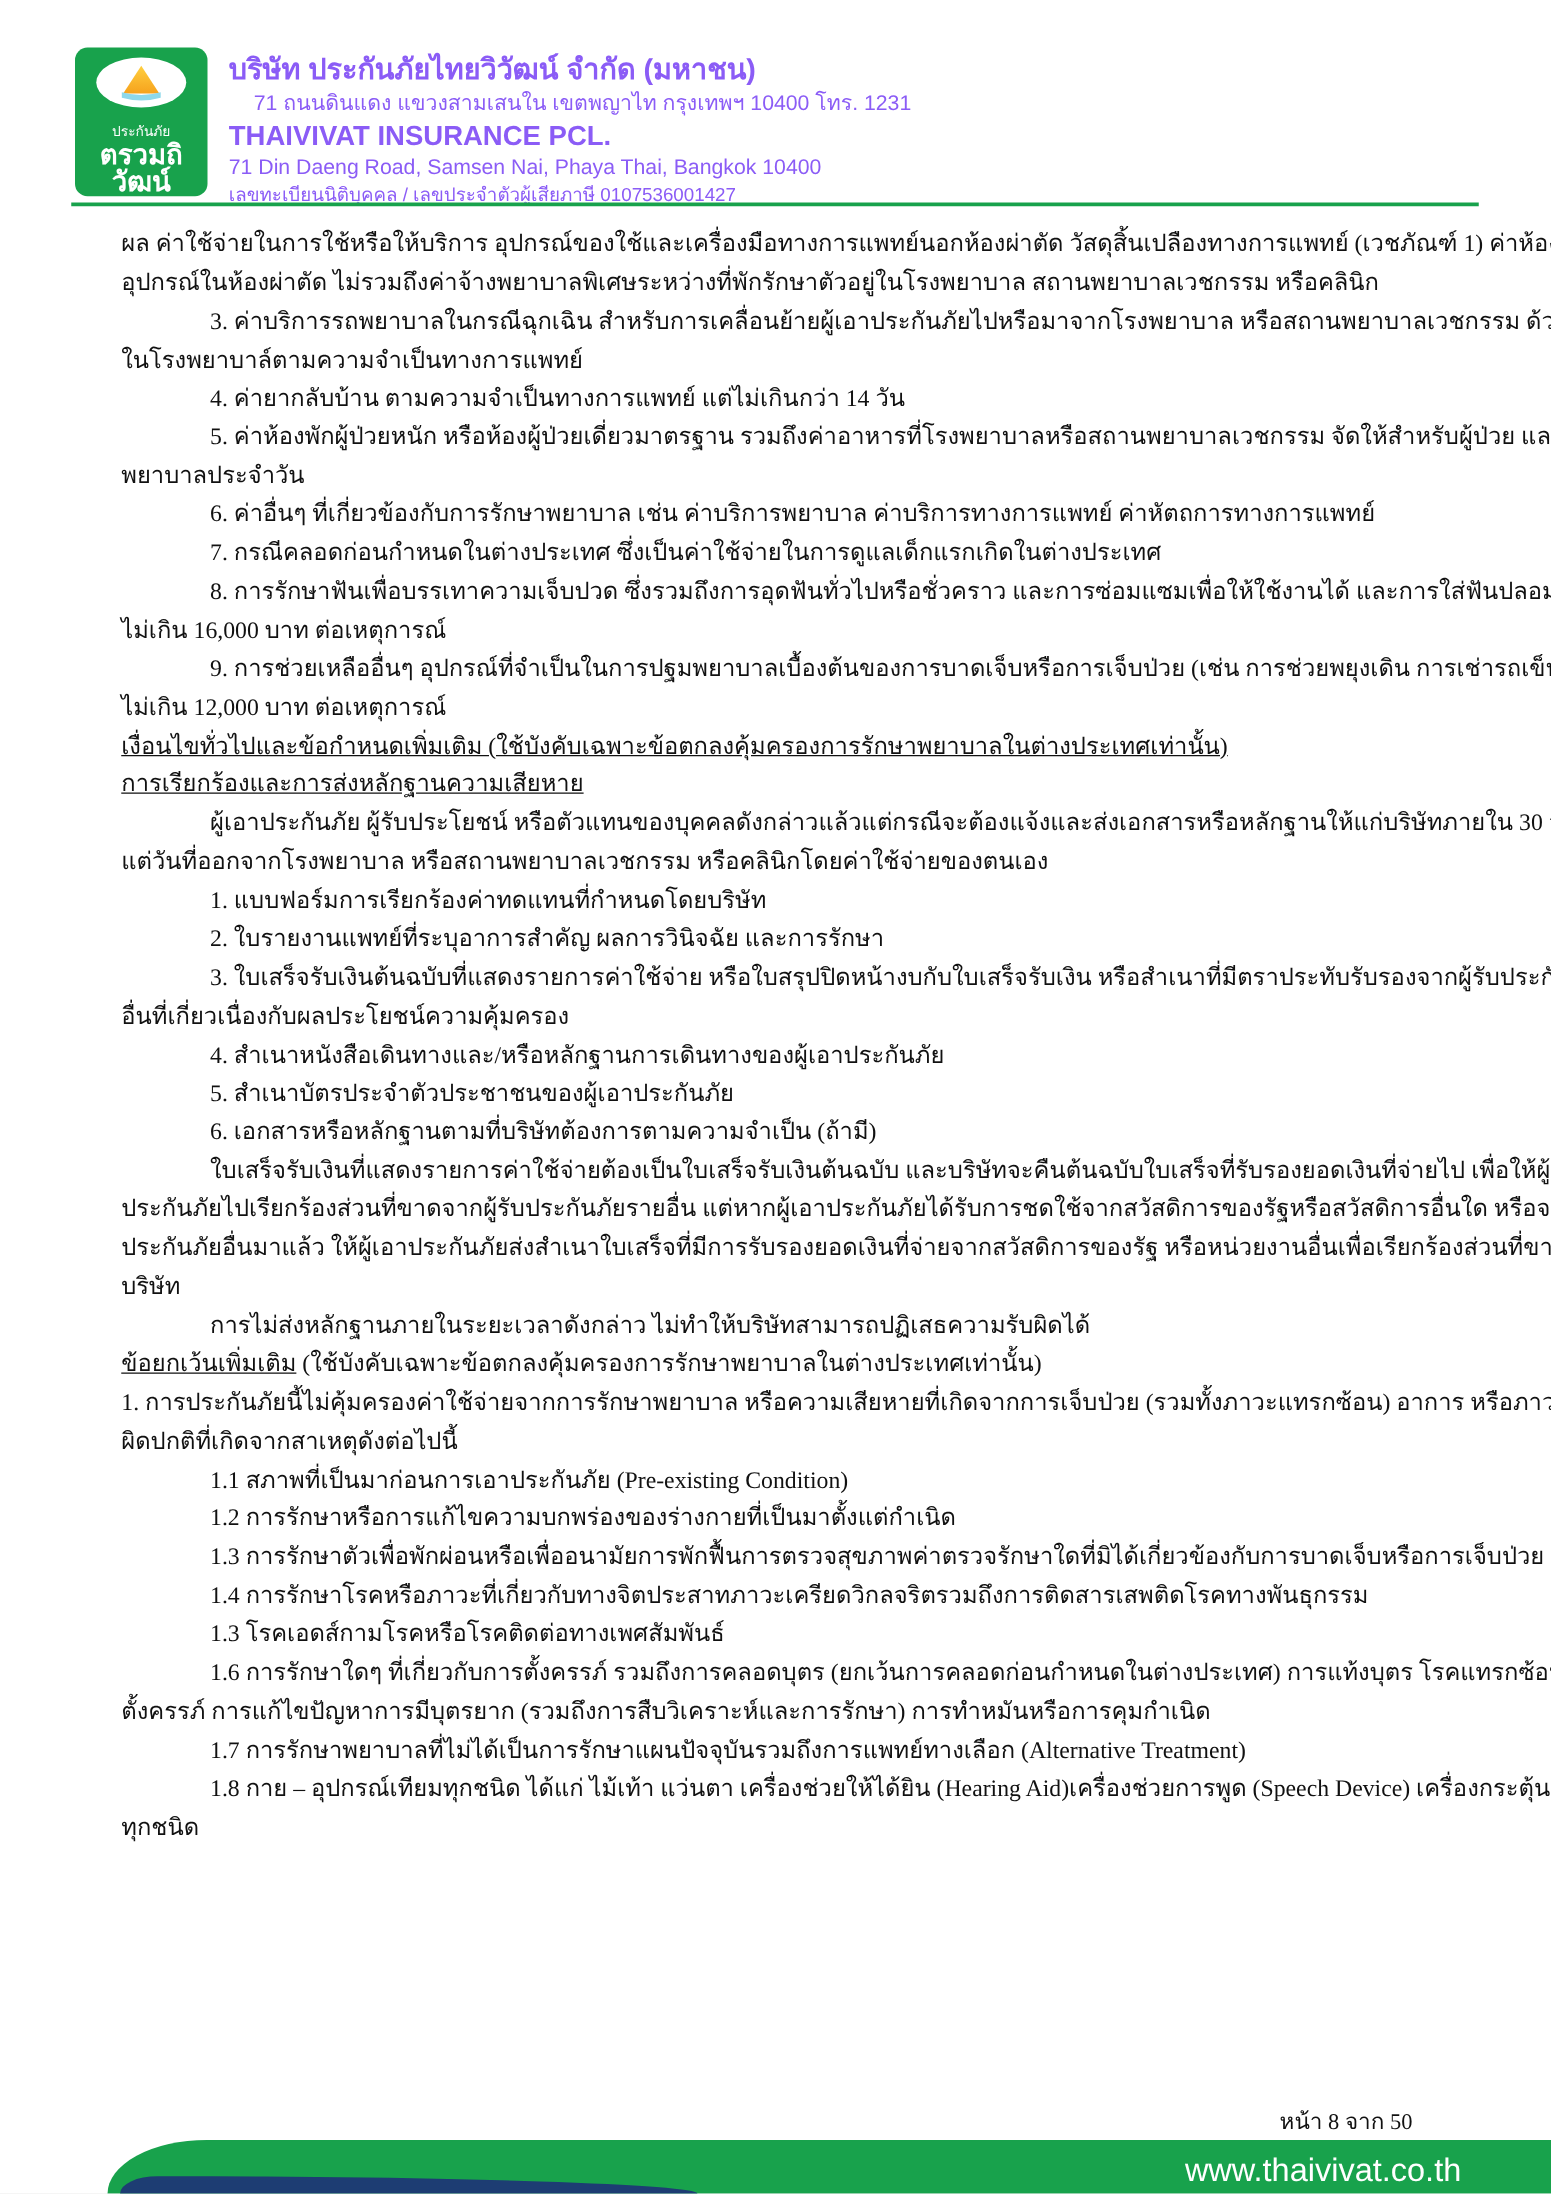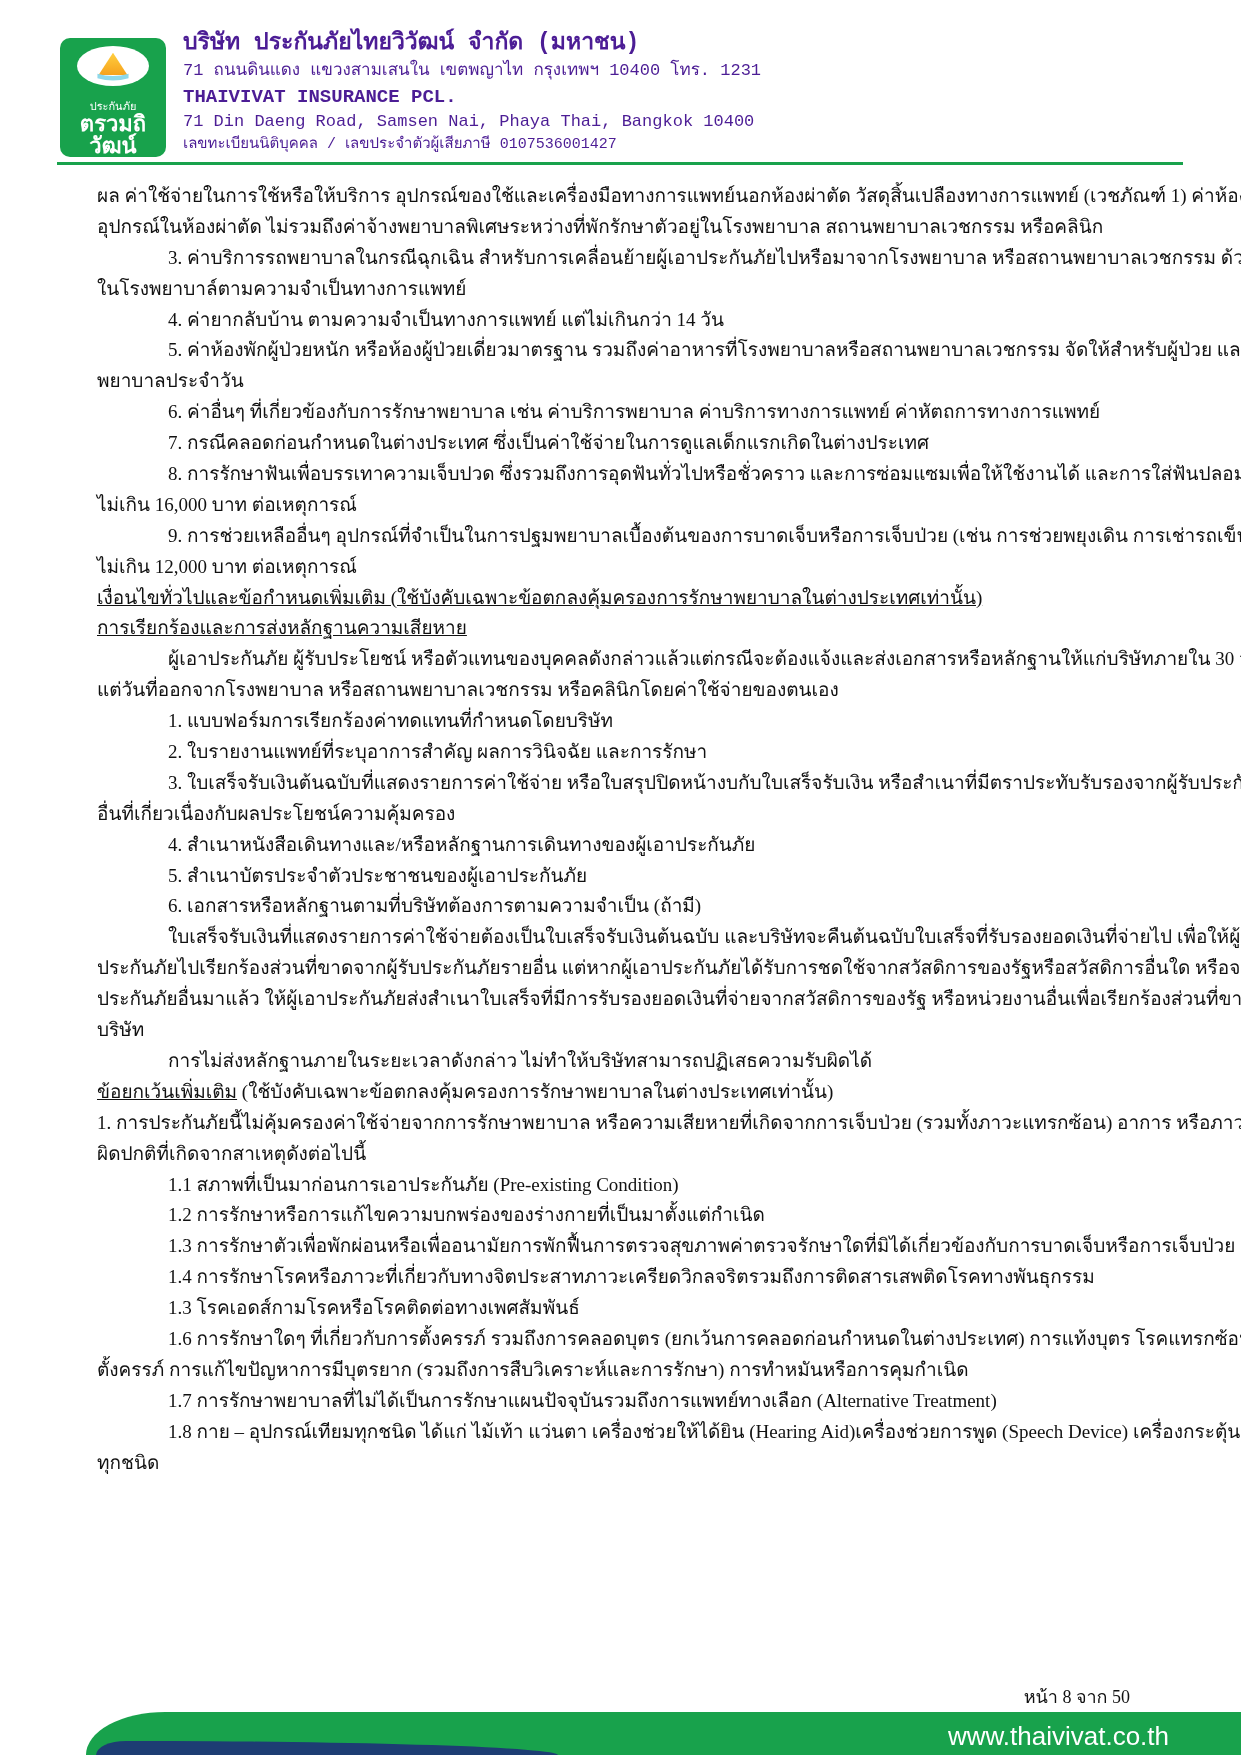--- a/index.html
+++ b/index.html
@@ -28,27 +28,27 @@
   .logo-mountain{
     position:absolute;left:0;top:0;width:100%;height:100%;
   }
   .logo-brand{
     color:#fff;text-align:center;line-height:1;
     font-family:"Liberation Sans","DejaVu Sans",sans-serif;
   }
   .logo-brand .small{display:block;font-size:11px;margin-top:15px;}
   .logo-brand .large{display:block;font-size:22px;font-weight:bold;margin-top:1px;}
   .company{
-    position:absolute;left:183px;top:28px;
-    font-family:Liberation Mono, monospace;
-    color:#4c1d95;
+    position:absolute;left:183px;top:40px;
+    font-family:Liberation Sans, sans-serif;
+    color:#8b5cf6;
   }
   .company .name-th{font-size:23px;font-weight:bold;line-height:30px;}
-  .company .addr-th{font-size:17px;line-height:26px;}
-  .company .name-en{font-size:19px;font-weight:bold;line-height:26px;}
+  .company .addr-th{font-size:17px;line-height:26px;margin-left:20px;}
+  .company .name-en{font-size:22px;font-weight:bold;line-height:26px;}
   .company .addr-en{font-size:17px;line-height:24px;}
   .company .reg{font-size:15px;line-height:22px;}
   .header-rule{
     position:absolute;left:57px;right:58px;top:162px;height:3px;
     background:var(--green);
   }
   
   .doc-body{
     position:absolute;left:97px;top:181px;width:1052px;
     font-size:19px;

